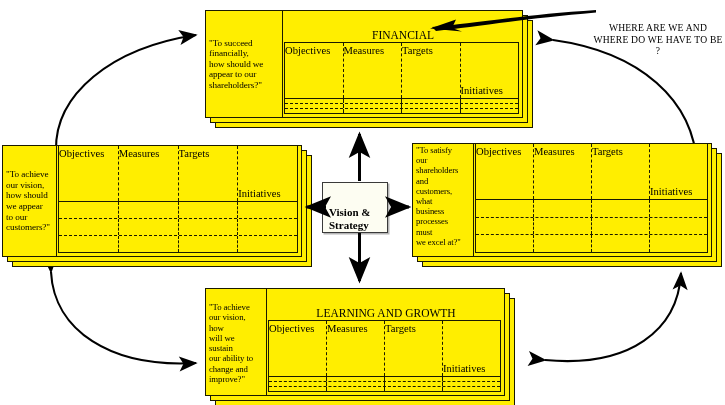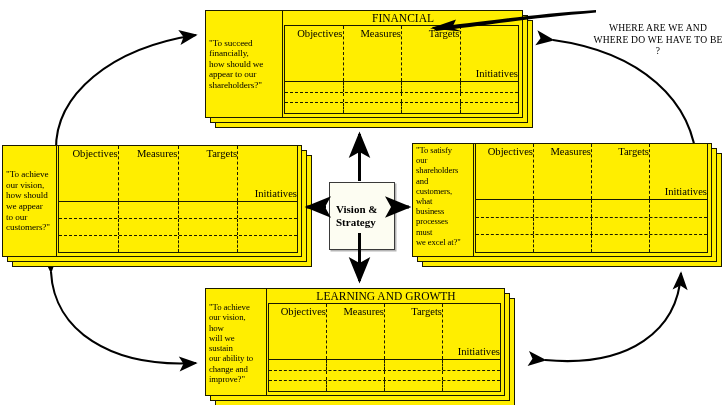--- a/index.html
+++ b/index.html
@@ -71,41 +71,41 @@
     display: flex;
     flex-direction: column;
     box-sizing: border-box;
     min-width: 0;
   }
   .card-title {
     text-align: center;
     font-size: 11.5px;
     line-height: 14px;
     color: #000;
-    padding-top: 1px;
+    padding-top: 18px;
     flex: 0 0 auto;
     white-space: nowrap;
   }
   .tbl {
     flex: 1 1 auto;
     margin: 0 4px 4px 1px;
     border: 1.3px solid #1a1a00;
     box-sizing: border-box;
     display: flex;
     flex-direction: column;
     min-height: 0;
   }
   .thead {
     display: flex;
     flex: 0 0 auto;
     border-bottom: 1.3px solid #1a1a00;
   }
   .th {
     flex: 1 1 0;
-    text-align: right;
+    text-align: left;
     font-size: 10.6px;
     line-height: 15px;
     color: #000;
     border-right: 1.4px dashed #1a1a00;
     box-sizing: border-box;
     white-space: nowrap;
     overflow: hidden;
   }
   .th:last-child { border-right: none; margin-top: 40px; }
   .tbody {
@@ -384,21 +384,21 @@
     <line x1="359.5" y1="233" x2="359.5" y2="281" stroke="#000" stroke-width="3" marker-end="url(#ah2)"></line>
 
     <line x1="326" y1="207" x2="307" y2="207" stroke="#000" stroke-width="3" marker-end="url(#ah2)"></line>
 
     <line x1="393" y1="207" x2="409" y2="207" stroke="#000" stroke-width="3" marker-end="url(#ah2)"></line>
 
     <path d="M 432,27 C 470,24 520,15 596,10 L 596,12.6 C 522,19 474,27 436,31 Z" fill="#000"></path>
     <path d="M 430,28.5 L 456,19.5 L 452,28.0 L 462,31.5 Z" fill="#000"></path>
   </svg>
 
-  <div id="vision" style="left:329px; top:182px; width:66px; height:68px;">
+  <div id="vision" style="left:322px; top:182px; width:66px; height:51px;align-items:flex-end;">
     <div class="vtext">Vision &amp;
 Strategy</div>
   </div>
 
   <div id="annotation" style="left:592px; top:2px; width:132px;margin-top:20px;">WHERE ARE WE AND
 WHERE DO WE HAVE TO BE ?</div>
 
 </div>
 
 </body></html>

